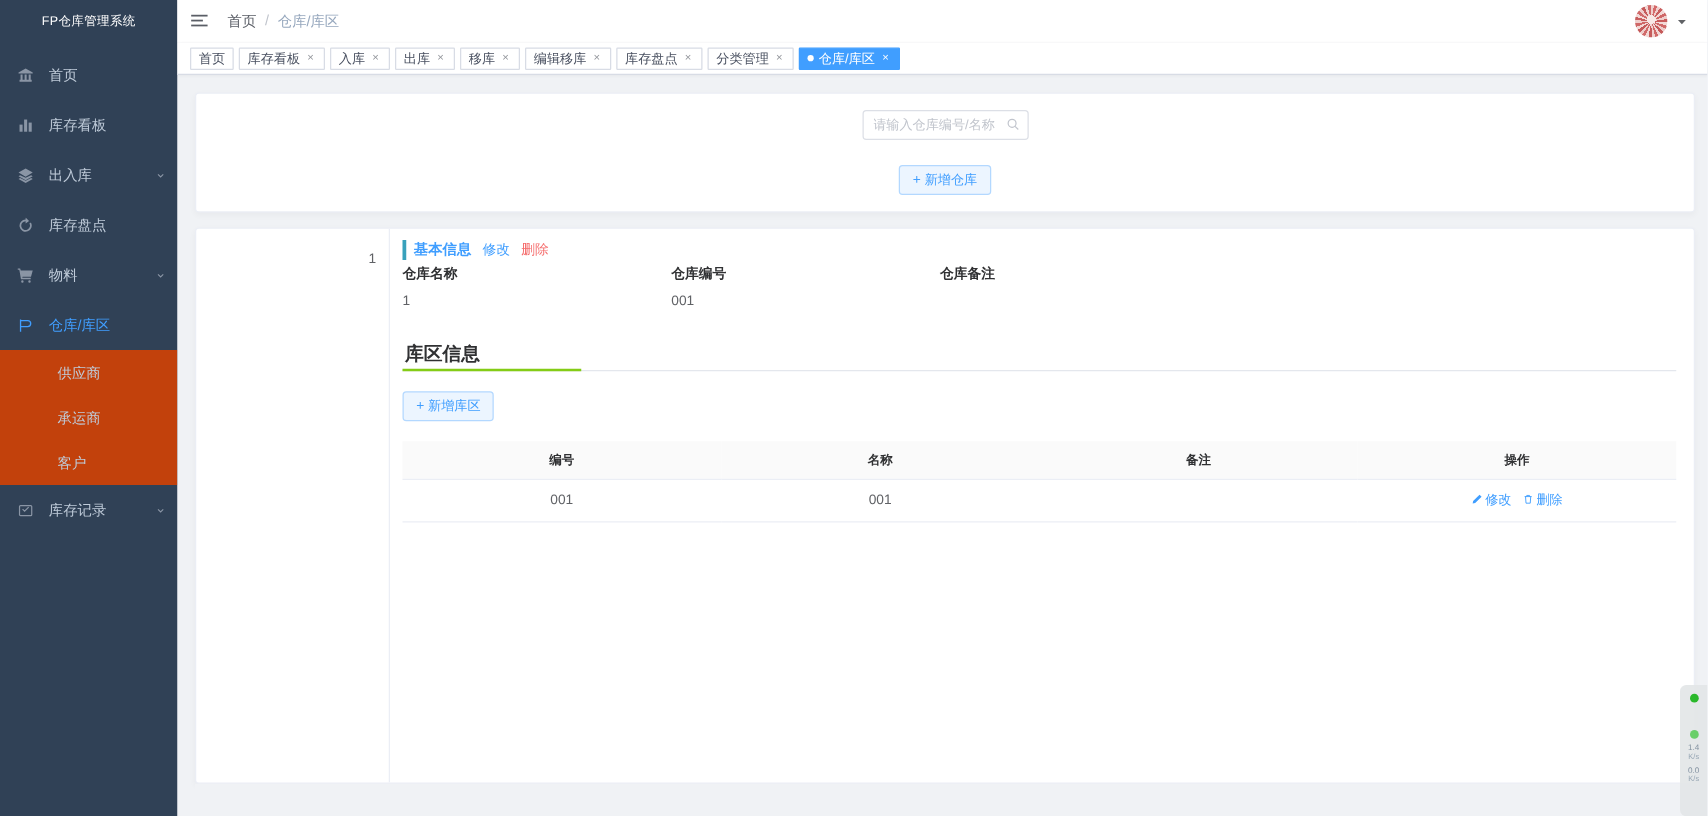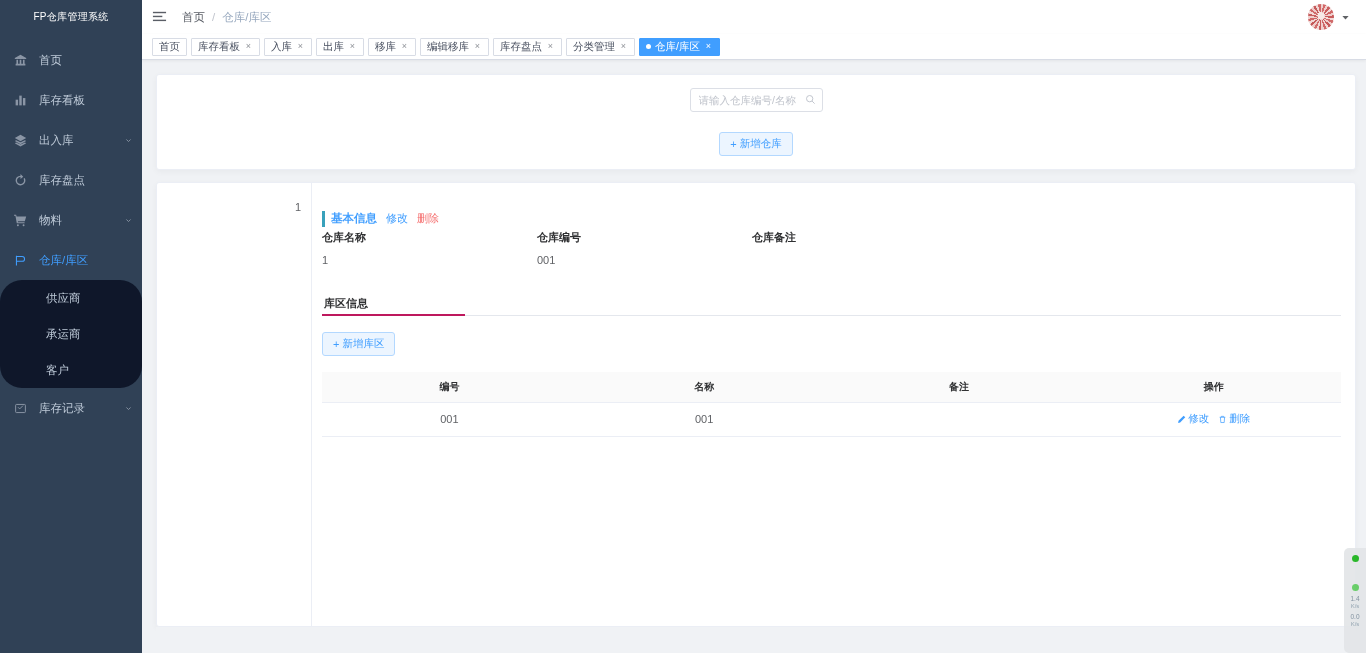--- a/index.html
+++ b/index.html
@@ -37,21 +37,21 @@
   .menu-item .mi-label {
     margin-left: 10px; color: #bfcbd9; font-size: 11.5px; white-space: nowrap;
   }
   .menu-item.active .mi-label { color: #409eff; }
   .menu-item.active .mi-icon { color: #409eff; }
   .arrow {
     position: absolute; right: 10px; top: 50%; margin-top: -3px;
     width: 7px; height: 7px;
   }
   .arrow svg { display: block; }
-  .submenu { background: #0f172a; border-radius: 22px; }
+  .submenu { background: #c2410c; }
   .submenu-item {
     height: 36px; display: flex; align-items: center;
     padding-left: 46px; cursor: pointer;
   }
   .submenu-item span { color: #bfcbd9; font-size: 11.5px; }
 
   
   .main { flex: 1; display: flex; flex-direction: column; background: #f0f2f5; min-width: 0; }
 
   .navbar {
@@ -150,41 +150,41 @@
 
   .detail-card { height: 445px; display: flex; overflow: hidden; }
   .tree-pane {
     width: 155px; flex: 0 0 155px; border-right: 1px solid #ebeef5;
     padding-top: 12px; overflow: hidden;
   }
   .tree-node {
     height: 24px; display: flex; align-items: center; justify-content: flex-end;
     padding-right: 10px; font-size: 11px; color: #606266; cursor: pointer;
   }
-  .detail-pane { flex: 1; padding: 28px 14px 0 10px; min-width: 0; }
+  .detail-pane { flex: 1; padding: 9px 14px 0 10px; min-width: 0; }
 
   .section-title-row { display: flex; align-items: center; gap: 9px; position: relative; padding-left: 9px; }
   .section-title-row::before {
     content: ""; position: absolute; left: 0; top: 0px; width: 3px; height: 16px;
     background: #39a1bb;
   }
   .section-title { font-size: 11.5px; color: #409eff; font-weight: bold; }
   .link-edit { font-size: 11px; color: #409eff; cursor: pointer; }
   .link-delete { font-size: 11px; color: #f56c6c; cursor: pointer; }
 
   .desc-grid { display: flex; margin-top: 4px; }
   .desc-col { width: 215px; }
   .desc-label { font-size: 11px; color: #303133; font-weight: bold; margin-bottom: 9px; }
   .desc-value { font-size: 11px; color: #606266; min-height: 14px; }
 
   .sub-tabs { margin-top: 22px; border-bottom: 1px solid #e4e7ed; }
   .sub-tab {
-    display: inline-block; height: 26px; line-height: 26px; font-size: 11px;
+    display: inline-block; height: 26px; line-height: 26px; font-size: 15px;
     color: #303133; font-weight: bold; padding: 0 2px; cursor: pointer;
-    border-bottom: 2px solid #be185d; margin-bottom: -1px; width: 143px;
+    border-bottom: 2px solid #84cc16; margin-bottom: -1px; width: 143px;
     text-align: left;
   }
 
   .zone-toolbar { display: flex; align-items: center; gap: 20px; margin-top: 16px; }
   .zone-input { width: 150px; }
 
   table.data-table { width: 100%; border-collapse: collapse; margin-top: 16px; table-layout: fixed; }
   table.data-table thead th {
     background: #fafafa; height: 30px; font-size: 10px; color: #303133;
     font-weight: bold; border-bottom: 1px solid #ebeef5; text-align: center;

